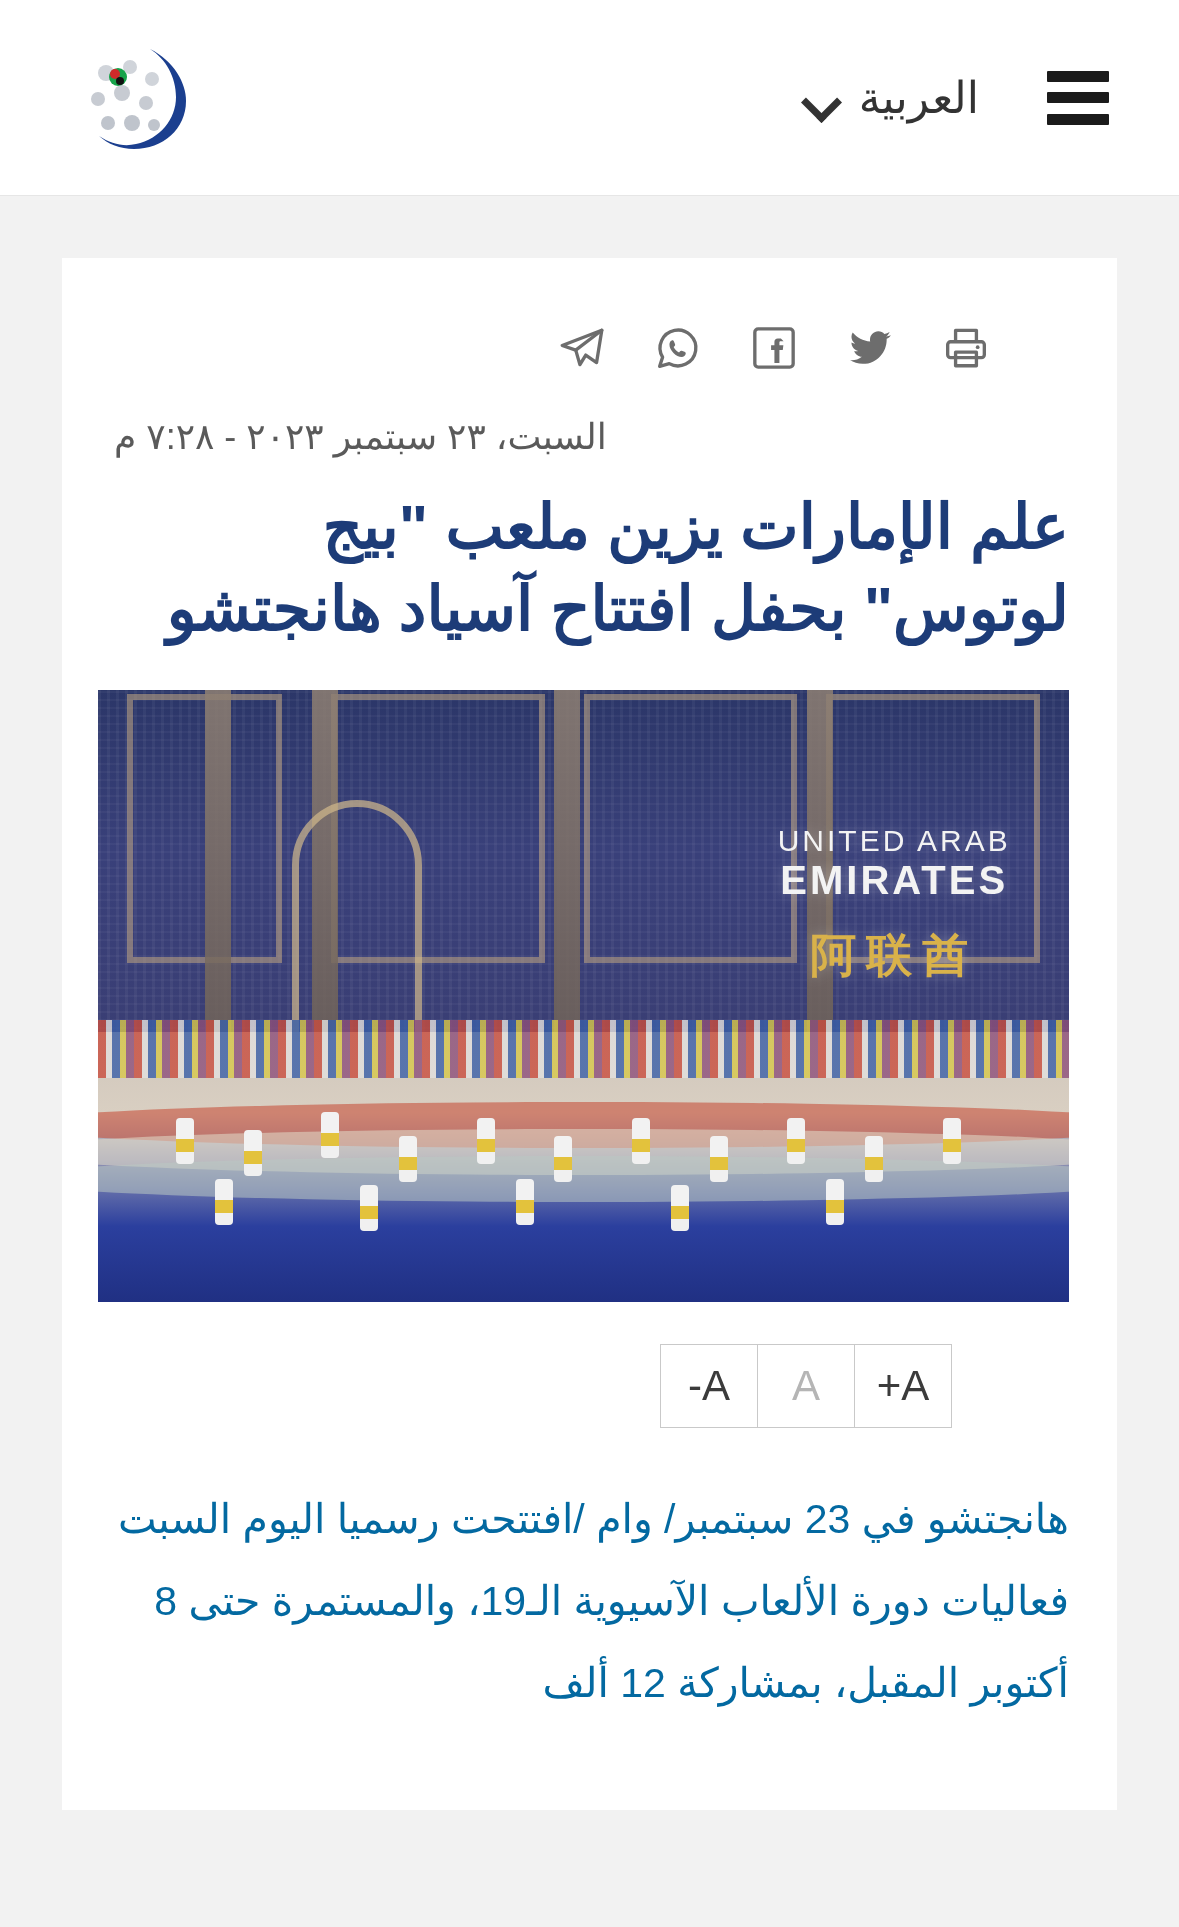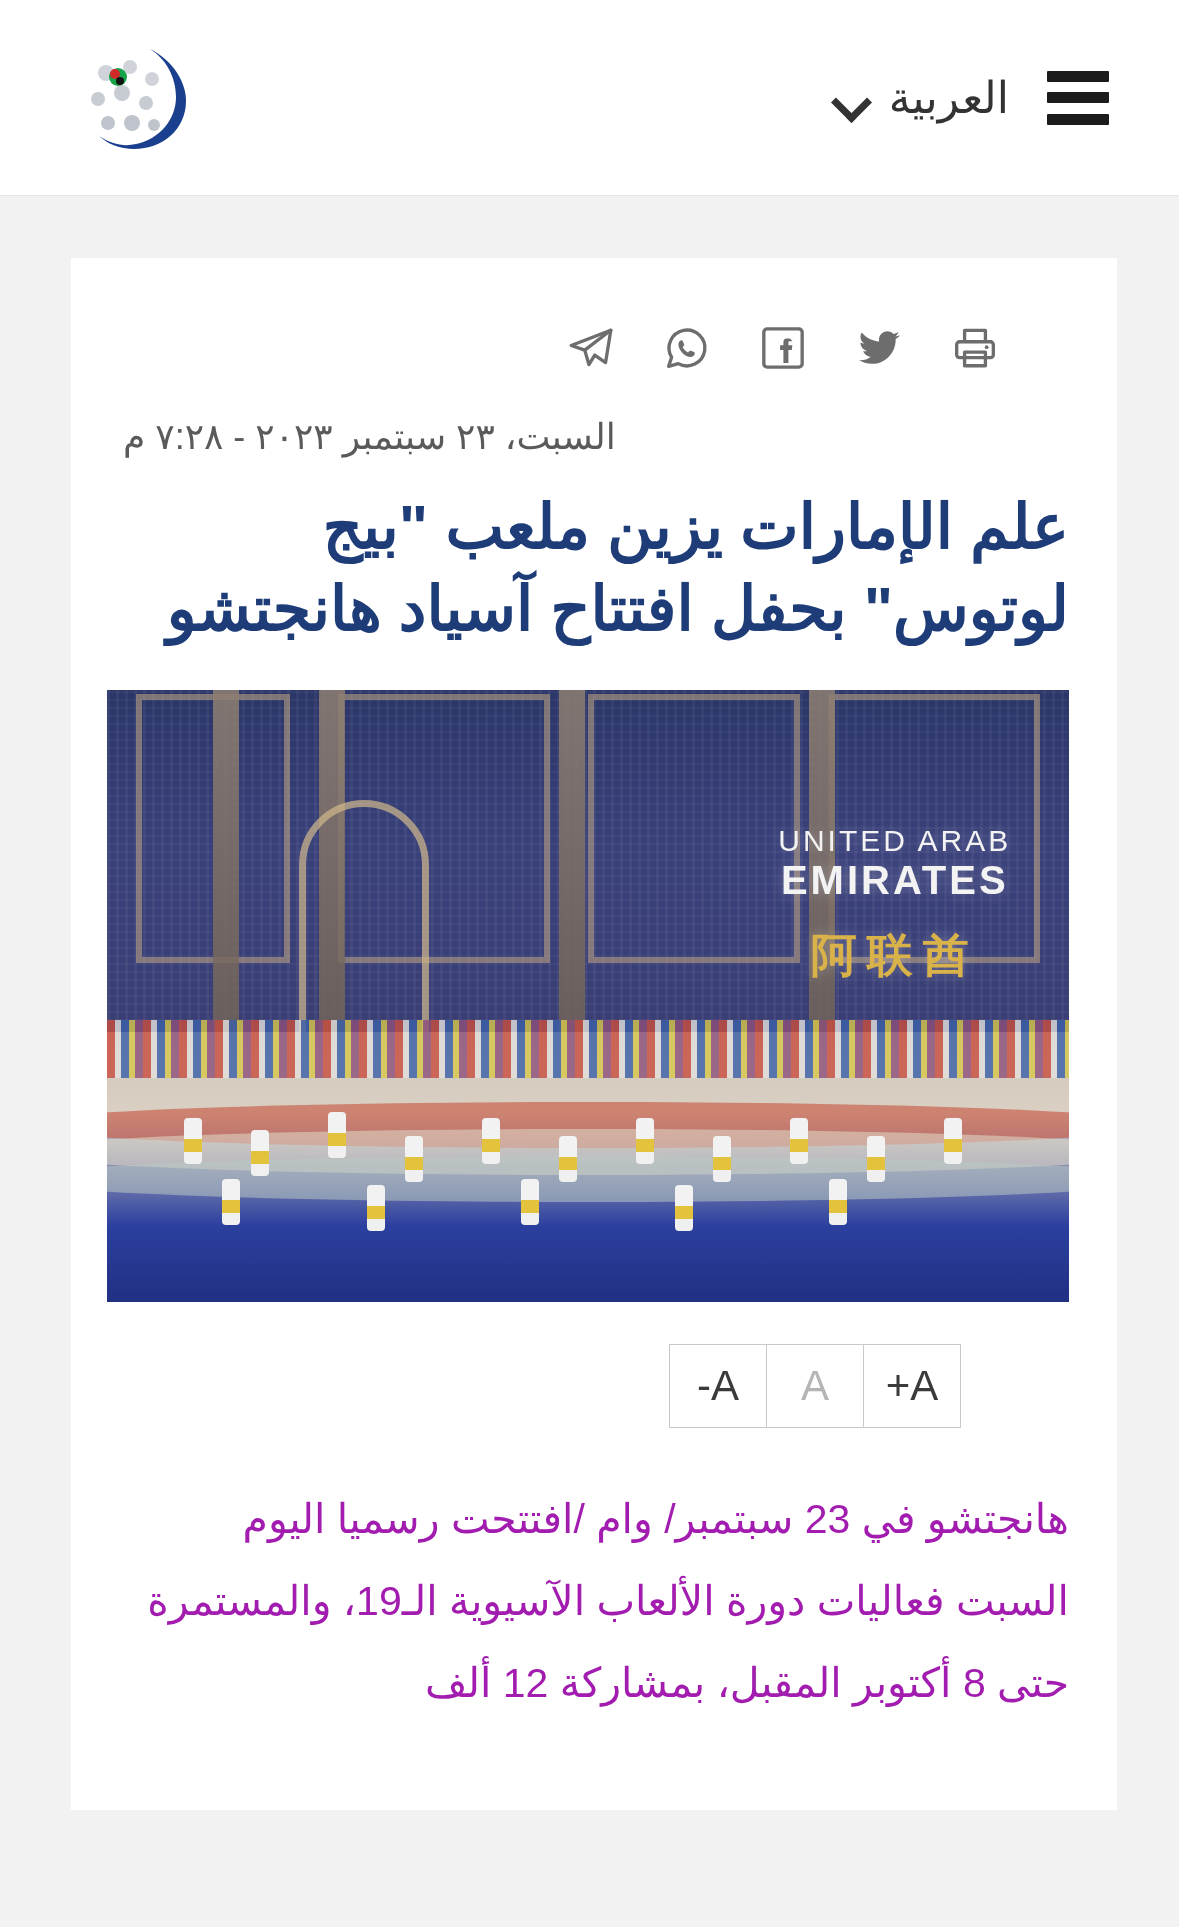--- a/index.html
+++ b/index.html
@@ -18,21 +18,21 @@
     height: 196px;
     position: relative;
     display: flex;
     align-items: center;
     border-bottom: 1px solid #e6e6e6;
   }
   .header-left {
     display: flex;
     align-items: center;
     padding-right: 70px;
-    gap: 38px;
+    gap: 68px;
   }
   .hamburger {
     width: 62px;
     height: 54px;
     display: flex;
     flex-direction: column;
     justify-content: space-between;
     cursor: pointer;
   }
   .hamburger span {
@@ -76,21 +76,21 @@
     top: 50%;
     transform: translateY(-50%);
     width: 128px;
     height: 110px;
   }
   .logo-svg { display: block; }
 
   
   .page-body {
     background: #f2f2f2;
-    padding: 62px 0 0 9px;
+    padding: 62px 0 0 0;
   }
   .article-card {
     background: #ffffff;
     margin: 0 62px;
     padding: 34px 42px 60px 42px;
   }
 
   
   .share-row {
     display: flex;
@@ -255,21 +255,21 @@
     align-items: center;
     justify-content: center;
     font-family: "Liberation Sans", sans-serif;
     margin-left: -1px;
   }
   .fs-btn.muted { color: #b5b5b5; }
 
   .article-body {
     font-size: 41px;
     line-height: 2.0;
-    color: #a21caf;
+    color: #0369a1;
     text-align: right;
     margin: 0 6px;
   }
   .article-body p { margin: 0 0 26px 0; }
 </style>
 </head>
 <body>
 
 <header class="site-header">
   <div class="header-left">

